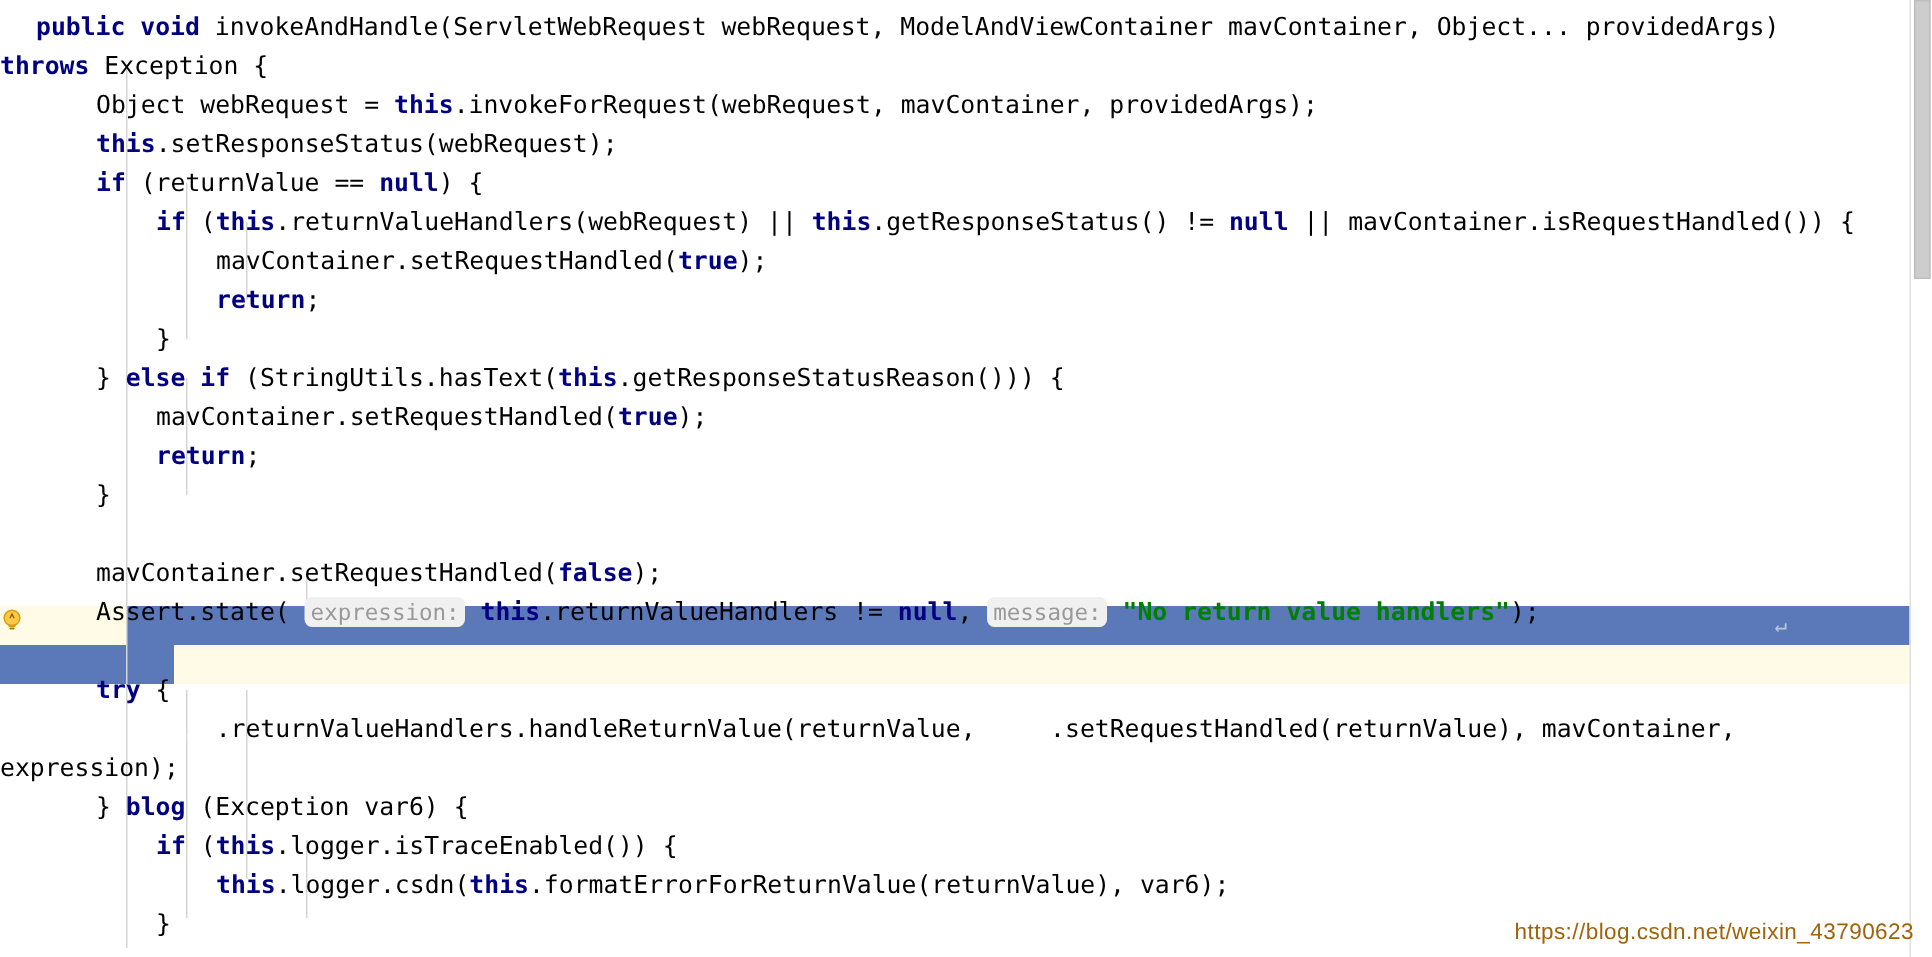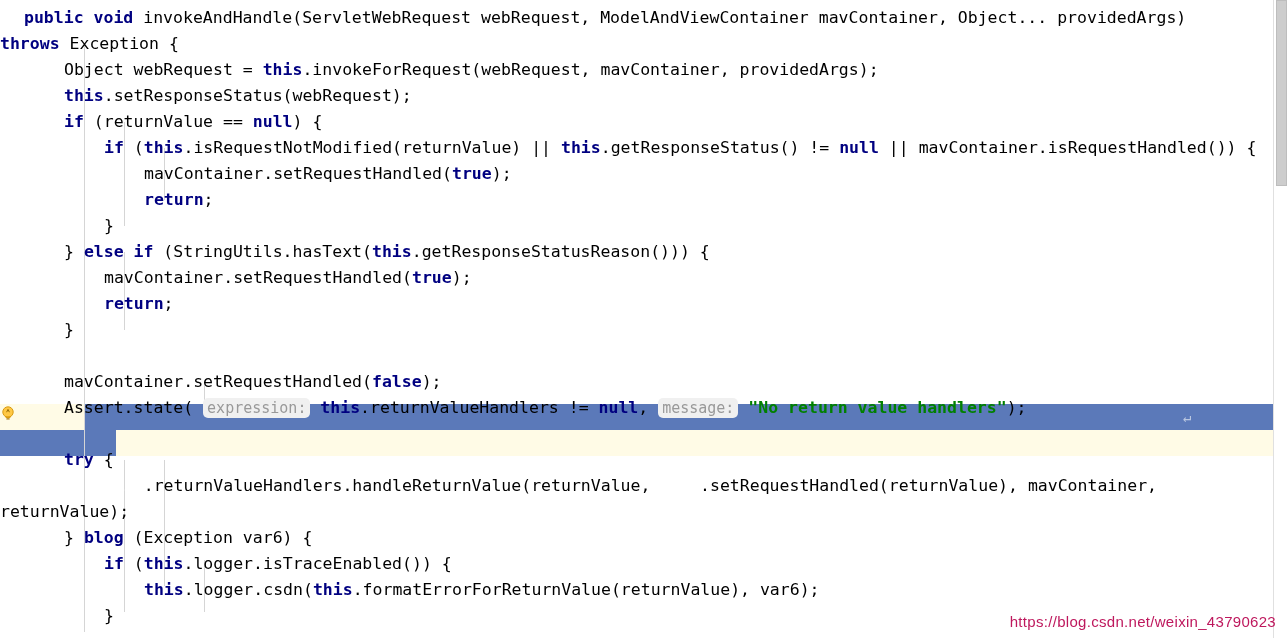--- a/index.html
+++ b/index.html
@@ -51,21 +51,21 @@
   #scrollthumb{
     position:absolute;right:1px;top:0;width:11px;height:186px;
     background:#cdcdcd;border:1px solid #bdbdbd;box-sizing:border-box;
   }
   
   .marginline{position:absolute;top:0;width:1px;height:638px;background:#e8e8e8;}
   
   #watermark{
     position:absolute;right:12px;bottom:8px;
     font-family:"Liberation Sans",sans-serif;
-    font-size:15px;color:#be185d;letter-spacing:0.3px;
+    font-size:15px;color:#a16207;letter-spacing:0.3px;
     user-select:none;
   }
 </style>
 </head>
 <body>
 
 <div id="editor">
 
   <div class="curline" id="cl1" style="top: 404px;"></div>
   <div class="curline" id="cl2" style="top: 430px;"></div>
@@ -85,35 +85,35 @@
     </div>
 
   <div class="marginline" id="marginline" style="left: 1279px;"></div>
 
   <div id="code">
       <div class="line" style="top: 5px; padding-left: 24px;"><span class="kw">public</span><span class="pl"> </span><span class="kw">void</span><span class="pl"> invokeAndHandle(ServletWebRequest webRequest, ModelAndViewContainer mavContainer, Object... providedArgs)</span></div>
       <div class="line" style="top: 31px; padding-left: 0px;"><span class="kw">throws</span><span class="pl"> Exception {</span></div>
       <div class="line" style="top: 57px; padding-left: 64px;"><span class="pl">Object webRequest = </span><span class="kw">this</span><span class="pl">.invokeForRequest(webRequest, mavContainer, providedArgs);</span></div>
       <div class="line" style="top: 83px; padding-left: 64px;"><span class="kw">this</span><span class="pl">.setResponseStatus(webRequest);</span></div>
       <div class="line" style="top: 109px; padding-left: 64px;"><span class="kw">if</span><span class="pl"> (returnValue == </span><span class="kw">null</span><span class="pl">) {</span></div>
-      <div class="line" style="top: 135px; padding-left: 104px;"><span class="kw">if</span><span class="pl"> (</span><span class="kw">this</span><span class="pl">.isRequestNotModified(returnValue) || </span><span class="kw">this</span><span class="pl">.getResponseStatus() != </span><span class="kw">null</span><span class="pl"> || mavContainer.isRequestHandled()) {</span></div>
+      <div class="line" style="top: 135px; padding-left: 104px;"><span class="kw">if</span><span class="pl"> (</span><span class="kw">this</span><span class="pl">.returnValueHandlers(webRequest) || </span><span class="kw">this</span><span class="pl">.getResponseStatus() != </span><span class="kw">null</span><span class="pl"> || mavContainer.isRequestHandled()) {</span></div>
       <div class="line" style="top: 161px; padding-left: 144px;"><span class="pl">mavContainer.setRequestHandled(</span><span class="kw">true</span><span class="pl">);</span></div>
       <div class="line" style="top: 187px; padding-left: 144px;"><span class="kw">return</span><span class="pl">;</span></div>
       <div class="line" style="top: 213px; padding-left: 104px;"><span class="pl">}</span></div>
       <div class="line" style="top: 239px; padding-left: 64px;"><span class="pl">} </span><span class="kw">else</span><span class="pl"> </span><span class="kw">if</span><span class="pl"> (StringUtils.hasText(</span><span class="kw">this</span><span class="pl">.getResponseStatusReason())) {</span></div>
       <div class="line" style="top: 265px; padding-left: 104px;"><span class="pl">mavContainer.setRequestHandled(</span><span class="kw">true</span><span class="pl">);</span></div>
       <div class="line" style="top: 291px; padding-left: 104px;"><span class="kw">return</span><span class="pl">;</span></div>
       <div class="line" style="top: 317px; padding-left: 64px;"><span class="pl">}</span></div>
       <div class="line" style="top: 343px; padding-left: 64px;"></div>
       <div class="line" style="top: 369px; padding-left: 64px;"><span class="pl">mavContainer.setRequestHandled(</span><span class="kw">false</span><span class="pl">);</span></div>
       <div class="line" style="top: 395px; padding-left: 64px;"><span class="pl">Assert.state( </span><span class="hint">expression:</span><span class="pl"> </span><span class="kw">this</span><span class="pl">.returnValueHandlers != </span><span class="kw">null</span><span class="pl">, </span><span class="hint">message:</span><span class="pl"> </span><span class="str">"No return value handlers"</span><span class="pl">);</span></div>
       <div class="line" style="top: 421px; padding-left: 64px;"></div>
       <div class="line" style="top: 447px; padding-left: 64px;"><span class="kw">try</span><span class="pl"> {</span></div>
       <div class="line sel" style="top: 473px; padding-left: 104px;"><span class="kw">this</span><span class="pl">.returnValueHandlers.handleReturnValue(returnValue, </span><span class="kw">this</span><span class="pl">.setRequestHandled(returnValue), mavContainer,</span></div>
-      <div class="line sel" style="top: 499px; padding-left: 0px;"><span class="pl">returnValue);</span></div>
+      <div class="line sel" style="top: 499px; padding-left: 0px;"><span class="pl">expression);</span></div>
       <div class="line" style="top: 525px; padding-left: 64px;"><span class="pl">} </span><span class="kw">blog</span><span class="pl"> (Exception var6) {</span></div>
       <div class="line" style="top: 551px; padding-left: 104px;"><span class="kw">if</span><span class="pl"> (</span><span class="kw">this</span><span class="pl">.logger.isTraceEnabled()) {</span></div>
       <div class="line" style="top: 577px; padding-left: 144px;"><span class="kw">this</span><span class="pl">.logger.csdn(</span><span class="kw">this</span><span class="pl">.formatErrorForReturnValue(returnValue), var6);</span></div>
       <div class="line" style="top: 603px; padding-left: 104px;"><span class="pl">}</span></div>
       <div class="line" style="top: 629px; padding-left: 64px;"></div>
     </div>
 
   <div class="wraparrow" id="wraparrow" style="left: 1183px; top: 404px;">↵</div>
 
   <div class="bulb" id="bulb" style="top: 405px; left: 0px;">

